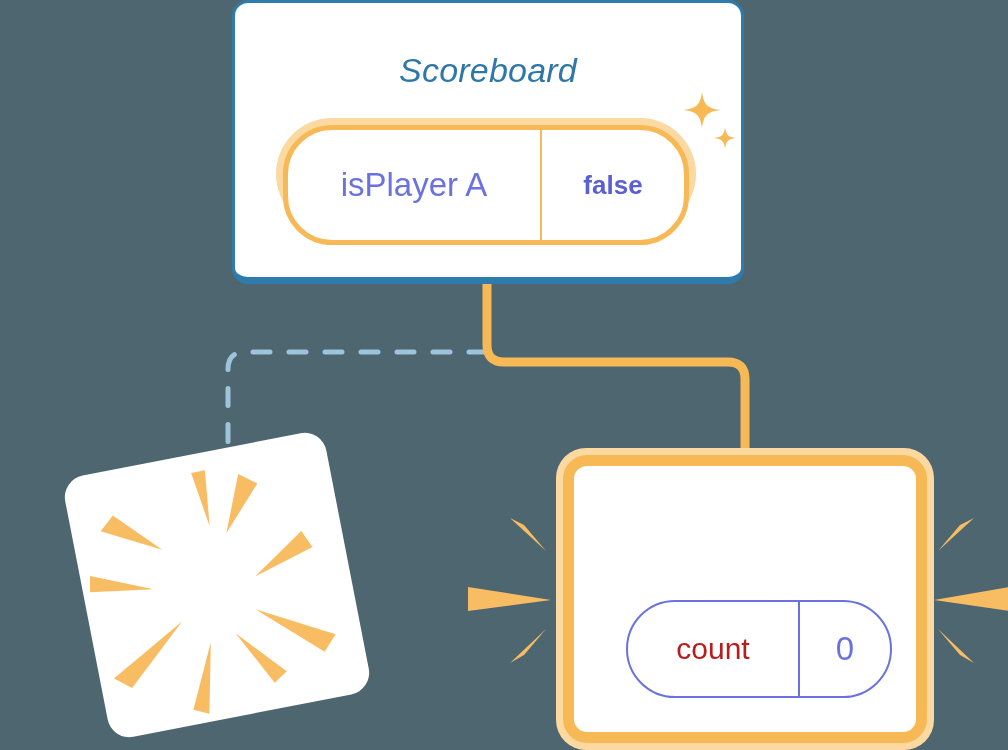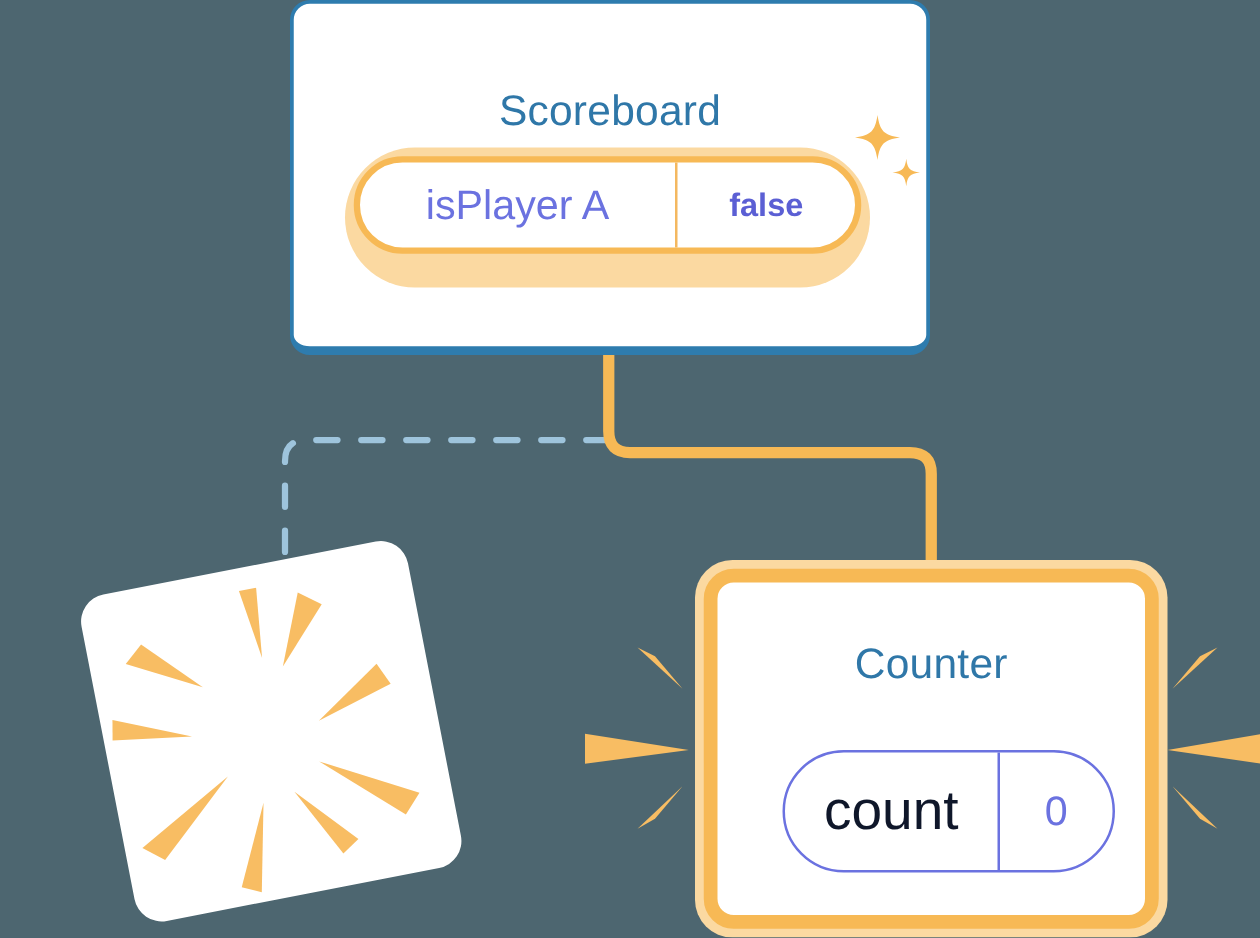--- a/index.html
+++ b/index.html
@@ -46,41 +46,42 @@
     z-index: 3;
   }
   .card-title {
     text-align: center;
     color: #2f77a8;
     font-size: 34px;
     font-weight: 400;
     letter-spacing: 0.2px;
   }
   #scoreboard-title {
-    margin-top: 67px;
+    margin-top: 48px;
+    font-style: italic;
   }
 
   
   #scoreboard-pill-wrap {
     position: absolute;
     left: 276px;
     top: 118px;
     width: 420px;
     height: 112px;
     border-radius: 56px;
     background: #fbd9a1;
     box-sizing: border-box;
     z-index: 4;
   }
   #scoreboard-pill {
     position: absolute;
     left: 7px;
     top: 7px;
     width: 406px;
-    height: 78px;
+    height: 120px;
     border-radius: 49px;
     background: #ffffff;
     border: 5px solid #f7b955;
     box-sizing: border-box;
     display: flex;
     align-items: stretch;
   }
   #scoreboard-pill .pill-key {
     flex: 0 0 254px;
     display: flex;
@@ -175,22 +176,22 @@
     border: 2px solid #6b72e0;
     box-sizing: border-box;
     display: flex;
     align-items: stretch;
   }
   #counter-pill .pill-key {
     flex: 0 0 172px;
     display: flex;
     align-items: center;
     justify-content: center;
-    color: #0f172a;
-    font-size: 44px;
+    color: #b91c1c;
+    font-size: 30px;
     border-right: 2px solid #6b72e0;
     box-sizing: border-box;
   }
   #counter-pill .pill-val {
     flex: 1 1 auto;
     display: flex;
     align-items: center;
     justify-content: center;
     color: #6b72e0;
     font-size: 33px;
@@ -272,21 +273,20 @@
   <svg id="counter-rays-right" viewBox="0 0 80 190" width="80" height="190" xmlns="http://www.w3.org/2000/svg">
     <g fill="#f8bd63">
       <polygon points="40,23 26,30 4,56"></polygon>
       <polygon points="76,92 76,116 0,105"></polygon>
       <polygon points="40,168 26,160 4,134"></polygon>
     </g>
   </svg>
 
   <div id="counter-card-halo">
     <div id="counter-card">
-      <div class="card-title" id="counter-title">Counter</div>
       <div id="counter-pill">
         <div class="pill-key">count</div>
         <div class="pill-val">0</div>
       </div>
     </div>
   </div>
 
 </div>
 
 </body></html>

